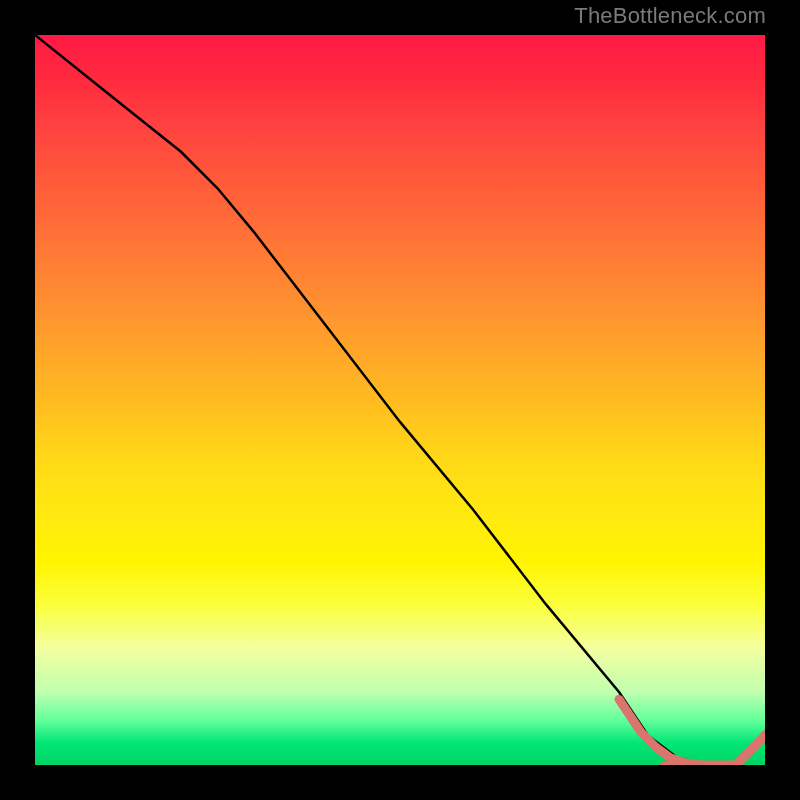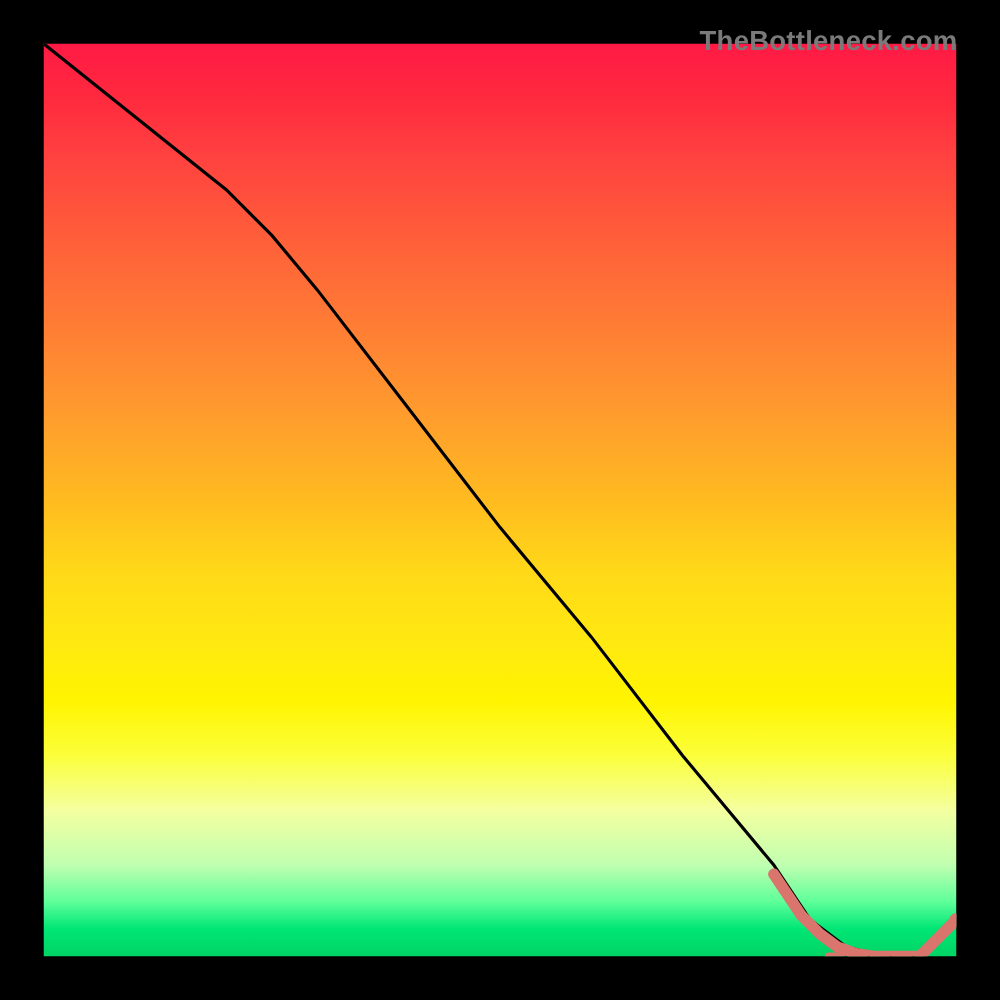--- a/index.html
+++ b/index.html
@@ -39,25 +39,25 @@
       #fbff3a 78%,
       #f4ffa0 84%,
       #c0ffb0 90%,
       #5fff9a 94%,
       #00e676 97%,
       #00d464 100%
     );
   }
   .watermark {
     position: absolute;
-    top: 20px;
+    top: 3px;
     right: 34px;
     color: #7a7a7a;
     font-size: 22px;
-    font-weight: 700;
+    font-weight: 400;
     letter-spacing: 0.2px;
   }
   svg.overlay {
     position: absolute;
     left: 35px;
     top: 35px;
     width: 730px;
     height: 730px;
     pointer-events: none;
   }

